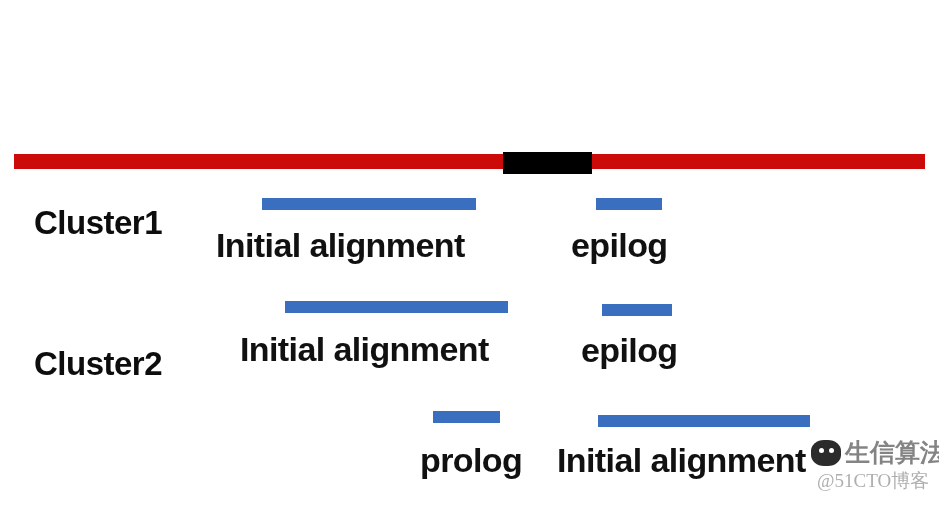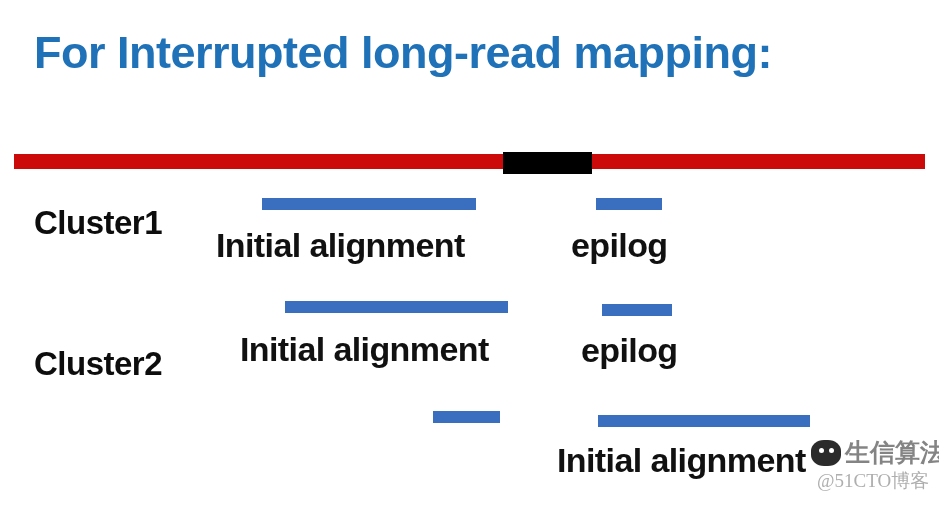--- a/index.html
+++ b/index.html
@@ -124,21 +124,20 @@
     opacity: 0.8;
     white-space: nowrap;
     font-family: Liberation Serif, serif;
   }
 </style>
 </head>
 <body>
 
 <div id="slide">
 
-  <div id="slide-title">For Interrupted long-read mapping:</div>
 
   <div class="read-bar"></div>
   <div class="interrupt-block"></div>
 
   <div class="cluster-label" style="left:34px; top:204px;">Cluster1</div>
 
   <div class="seg-bar" style="left:262px; top:198px; width:214px;"></div>
   <div class="seg-label" style="left:216px; top:226px;">Initial alignment</div>
 
   <div class="seg-bar" style="left:596px; top:198px; width:66px;"></div>
@@ -147,20 +146,21 @@
   <div class="cluster-label" style="left:34px; top:310px;margin-top:35px;">Cluster2</div>
 
   <div class="seg-bar" style="left:285px; top:301px; width:223px;"></div>
   <div class="seg-label" style="left:240px; top:330px;">Initial alignment</div>
 
   <div class="seg-bar" style="left:602px; top:304px; width:70px;"></div>
   <div class="seg-label" style="left:581px; top:331px;">epilog</div>
 
 
   <div class="seg-bar" style="left:433px; top:411px; width:67px;"></div>
+  <div class="seg-label" style="left:420px; top:441px;">prolog</div>
 
   <div class="seg-bar" style="left:598px; top:415px; width:212px;"></div>
   <div class="seg-label" style="left:557px; top:441px;">Initial alignment</div>
 
   <div id="watermark">
     <div id="wm-row">
       <div id="wm-badge"></div>
       <div id="wm-cn">生信算法</div>
     </div>
     <div id="wm-sub">@51CTO博客</div>

